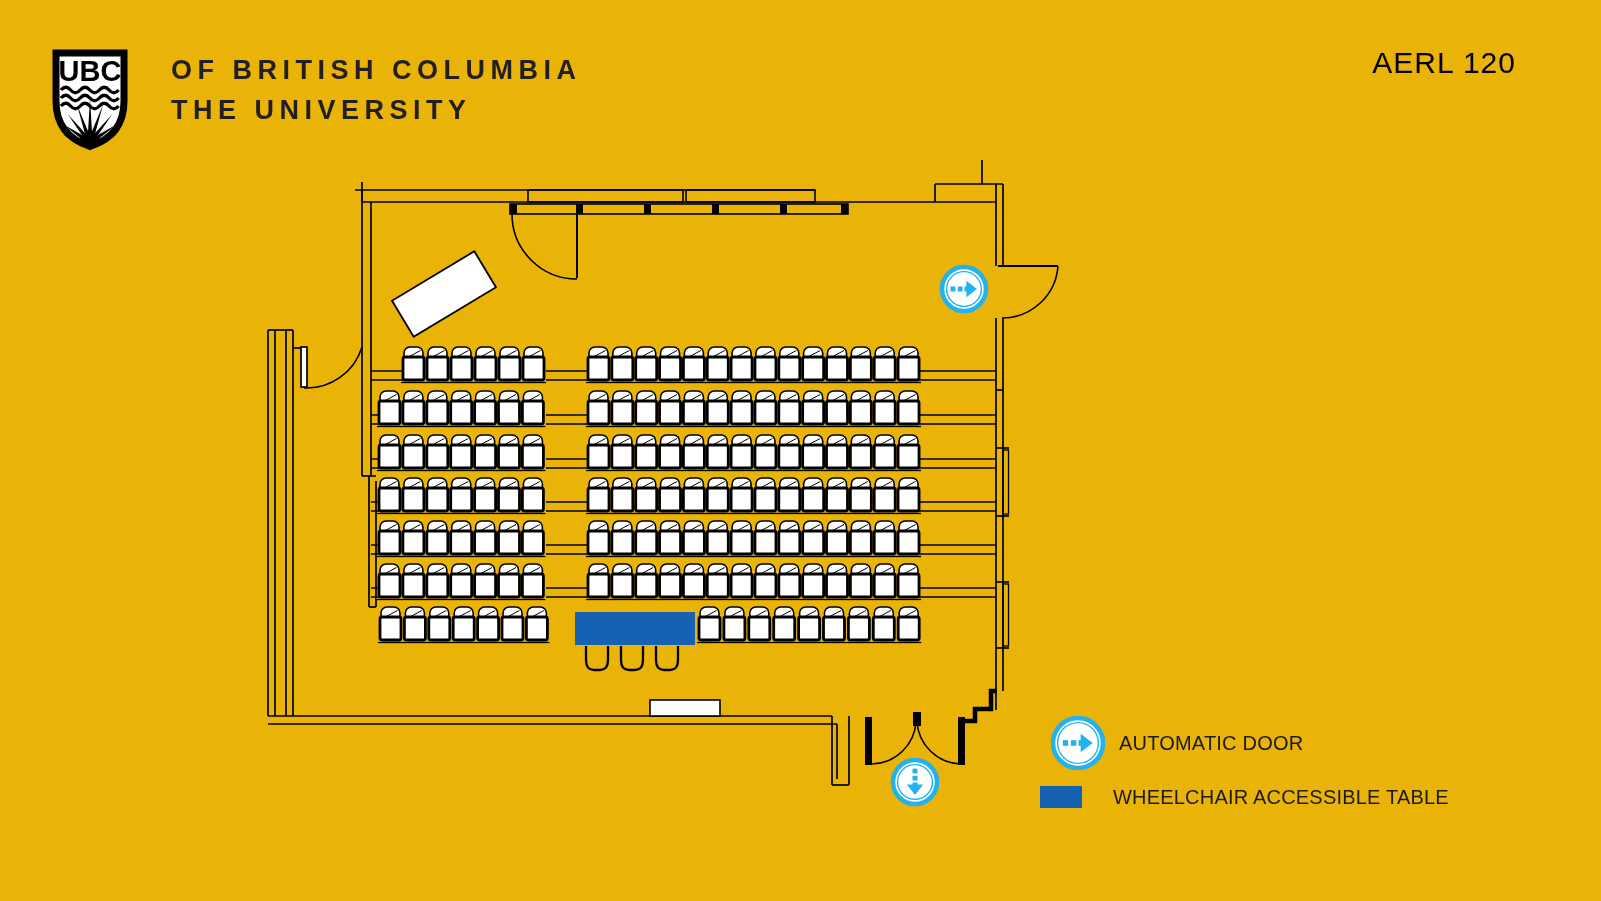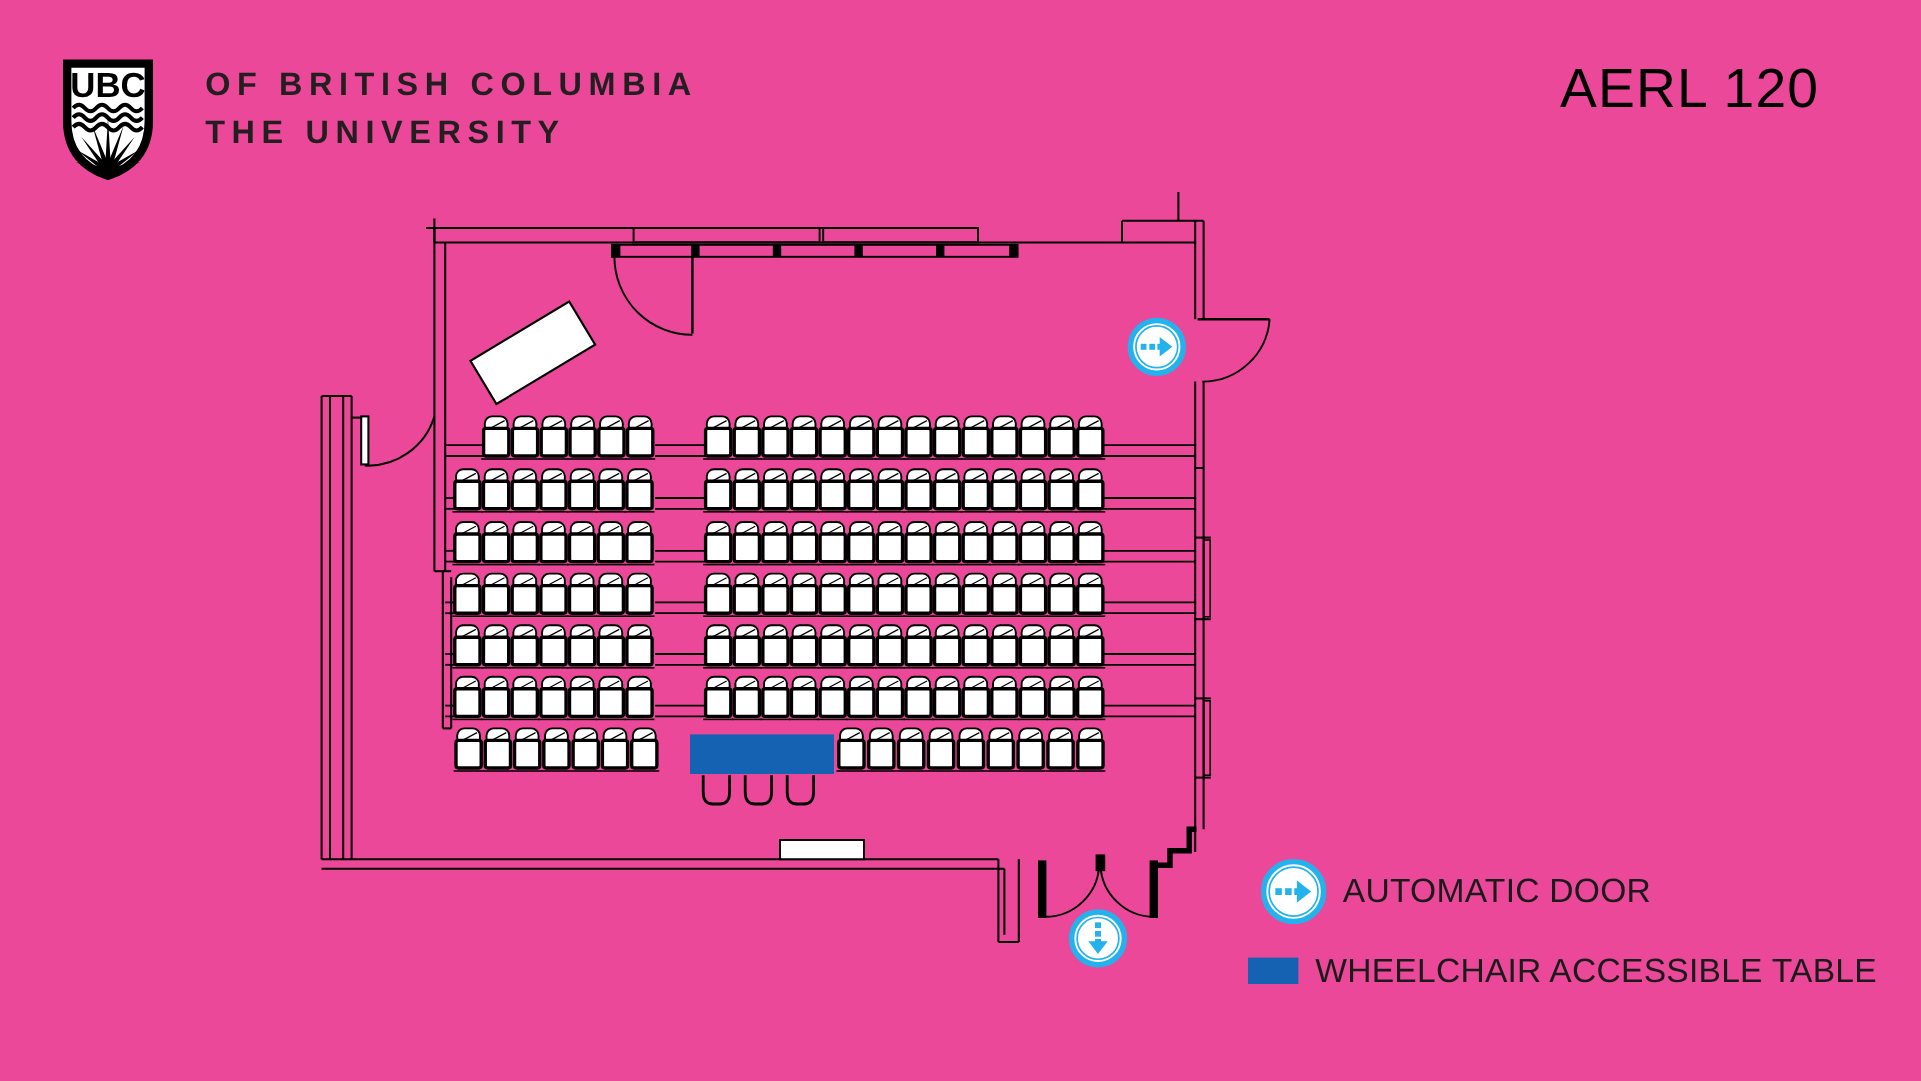--- a/index.html
+++ b/index.html
@@ -1,35 +1,35 @@
 <!DOCTYPE html>
 <html><head>
 <meta charset="utf-8">
 <style>
   html,body{margin:0;padding:0;background:#fff;}
   body{font-family:"Liberation Sans",sans-serif;}
-  .canvas{position:relative;width:1601px;height:901px;background:#ec4899;overflow:hidden;}
+  .canvas{position:relative;width:1601px;height:901px;background:#eab308;overflow:hidden;}
 
   .logo{position:absolute;left:50px;top:46px;width:80px;height:106px;}
   .logo svg{width:100%;height:100%;display:block;}
 
   .uniname{position:absolute;left:171px;top:50px;color:#231f20;}
   .uniname .uline{font-size:27px;font-weight:700;letter-spacing:5.5px;line-height:40px;white-space:nowrap;}
 
-  .roomtitle{position:absolute;right:85px;top:46px;font-size:46px;font-weight:400;
+  .roomtitle{position:absolute;right:85px;top:46px;font-size:30px;font-weight:400;
              letter-spacing:1px;color:#000;white-space:nowrap;}
 
   #plan-svg{position:absolute;left:0;top:0;width:1601px;height:901px;}
 
   .legend{position:absolute;left:1030px;top:710px;width:560px;color:#1b1b1b;}
   .legend-row{display:flex;align-items:center;}
   .legend-row.first{height:66px;align-items:center;}
   .legend-icon{width:54px;height:54px;margin-left:21px;flex:0 0 auto;}
-  .legend-text{margin-left:14px;font-size:28px;line-height:32px;letter-spacing:0.2px;white-space:nowrap;}
-  .legend-row.second{margin-top:17px;height:32px;}
+  .legend-text{margin-left:14px;font-size:20px;line-height:32px;letter-spacing:0.2px;white-space:nowrap;}
+  .legend-row.second{margin-top:5px;height:32px;gap:17px;}
   .swatch{width:42px;height:22px;margin-left:10px;flex:0 0 auto;}
 </style>
 </head>
 <body>
 
 <div class="canvas">
 
   <div class="logo">
     <svg viewBox="0 0 80 104">
       <path d="M6,6 H74 V54 C74,79 60,93 40,99.5 C20,93 6,79 6,54 Z" fill="#ffffff" stroke="#000000" stroke-width="7" stroke-linejoin="miter"></path>

